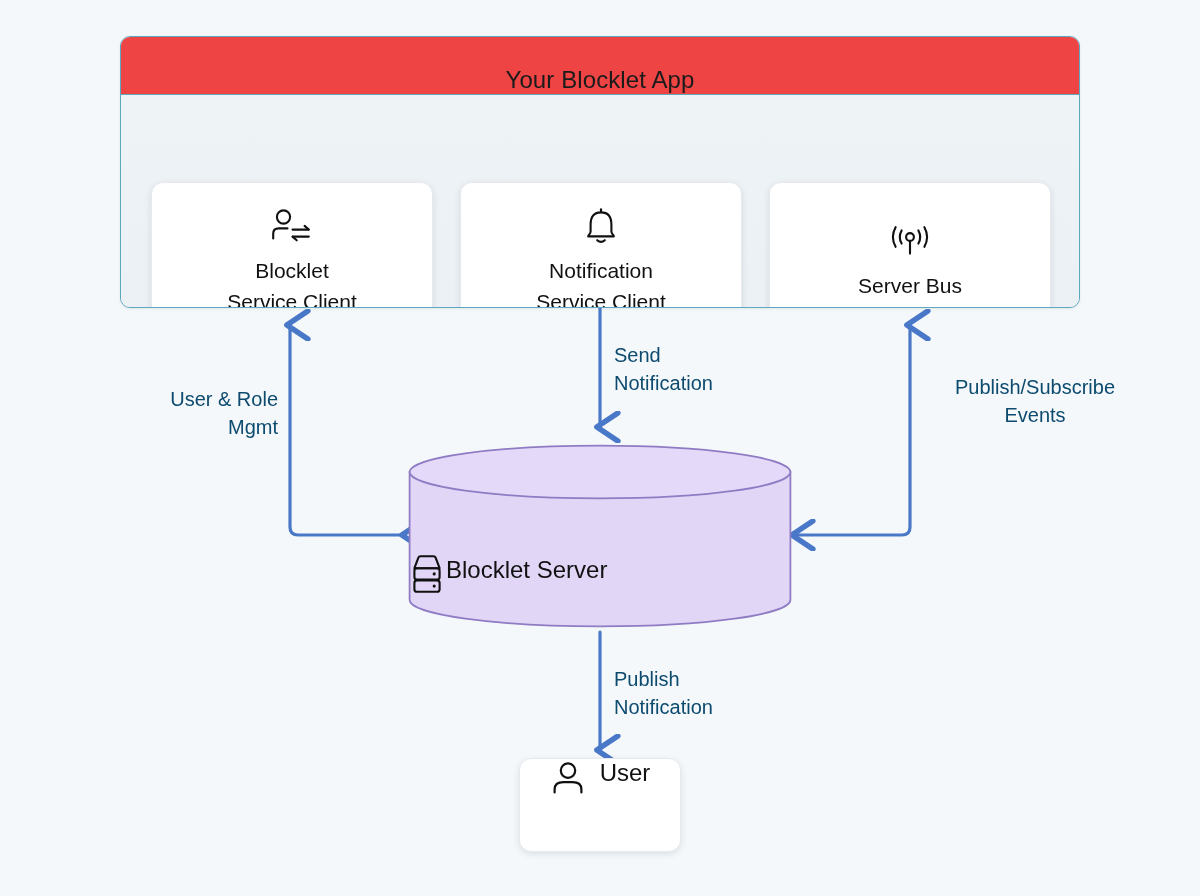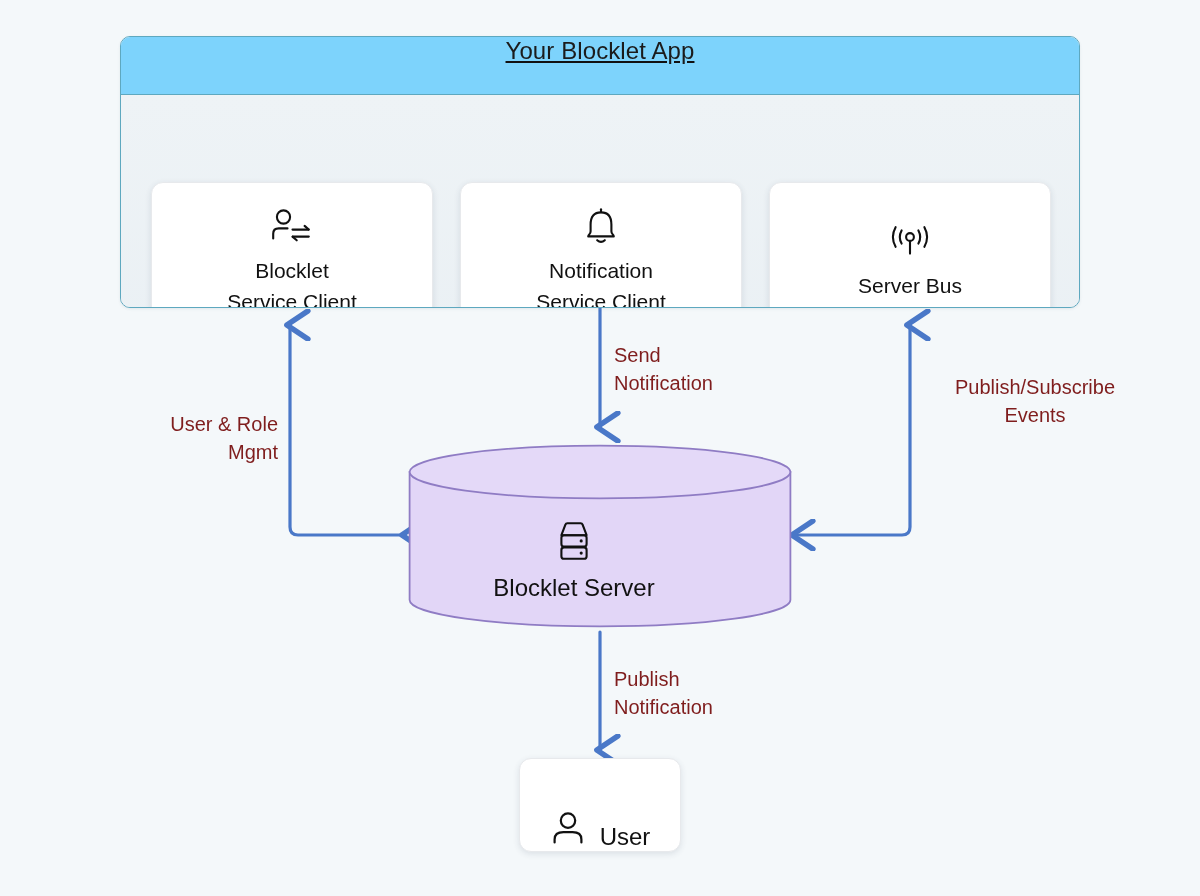--- a/index.html
+++ b/index.html
@@ -39,26 +39,25 @@
     box-sizing: border-box;
     border: 1.5px solid #5ea8bf;
     border-radius: 10px;
     background: #eef3f6;
     overflow: hidden;
     box-shadow: 0 1px 3px rgba(60,90,110,0.10);
   }
   .app-header {
     height: 58px;
     box-sizing: border-box;
-    background: #7dd3fc;
+    background: #ef4444;
     border-bottom: 1.5px solid #5ea8bf;
     display: flex;
-    align-items: flex-start;
-    justify-content: center;
-    text-decoration: underline;
+    align-items: flex-end;
+    justify-content: center;
   }
   .app-title {
     font-size: 24px;
     color: #1b1b1b;
     letter-spacing: 0.1px;
   }
   .app-body {
     position: relative;
     height: 260px;
     background: linear-gradient(180deg,#eef3f6 0%, #eaf0f4 100%);
@@ -103,21 +102,21 @@
     width: 384px;
     height: 184px;
   }
   .cylinder-content {
     position: absolute;
     left: 0;
     top: 56px;
     width: 332px;
     height: 128px;
     display: flex;
-    flex-direction: column;
+    flex-direction: row;
     align-items: center;
     justify-content: flex-start;
     pointer-events: none;
   }
   .cylinder-content .icon-wrap {
     height: 42px;
     display: flex;
     align-items: center;
     justify-content: center;
     margin-top: 20px;
@@ -135,43 +134,42 @@
     top: 758px;
     width: 162px;
     height: 94px;
     box-sizing: border-box;
     background: #ffffff;
     border: 1px solid #e7e9ec;
     border-radius: 12px;
     box-shadow: 0 2px 6px rgba(40,60,80,0.12);
     display: flex;
     flex-direction: row;
-    align-items: flex-end;
+    align-items: flex-start;
     justify-content: center;
     gap: 14px;
   }
   #node-user .user-label {
     font-size: 24px;
     color: #111111;
   }
 
   
   .edge-label {
     position: absolute;
     font-size: 20px;
     line-height: 1.38;
-    color: #7f1d1d;
+    color: #0c4a6e;
     white-space: pre-line;
   }
   #edge-label-user-role-mgmt {
     left: 120px;
     top: 386px;
     width: 158px;
     text-align: right;
-    margin-top: 25px;
   }
   #edge-label-send-notification {
     left: 614px;
     top: 342px;
     width: 190px;
     text-align: left;
   }
   #edge-label-publish-subscribe-events {
     left: 925px;
     top: 374px;

